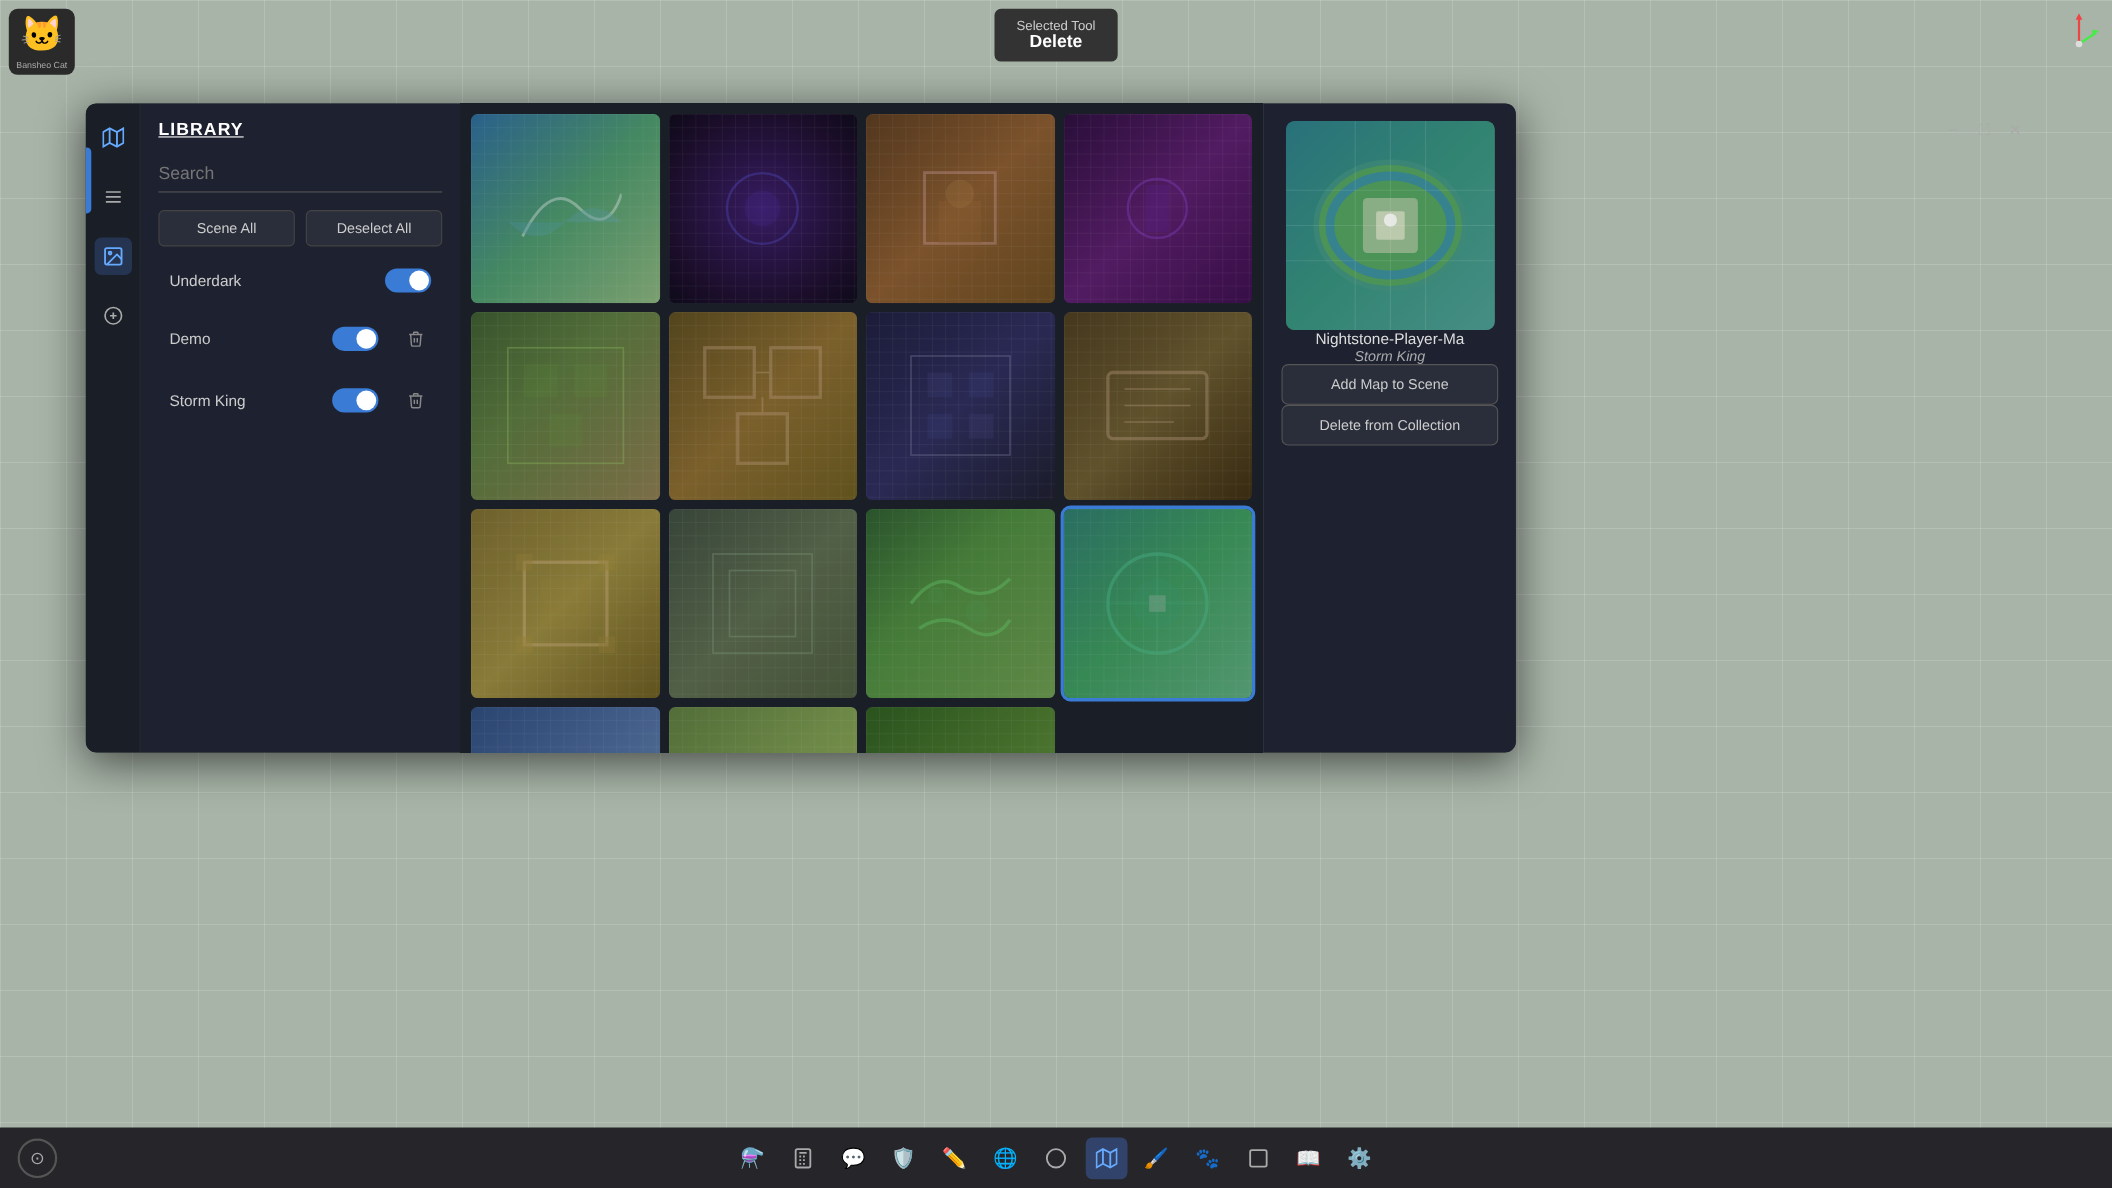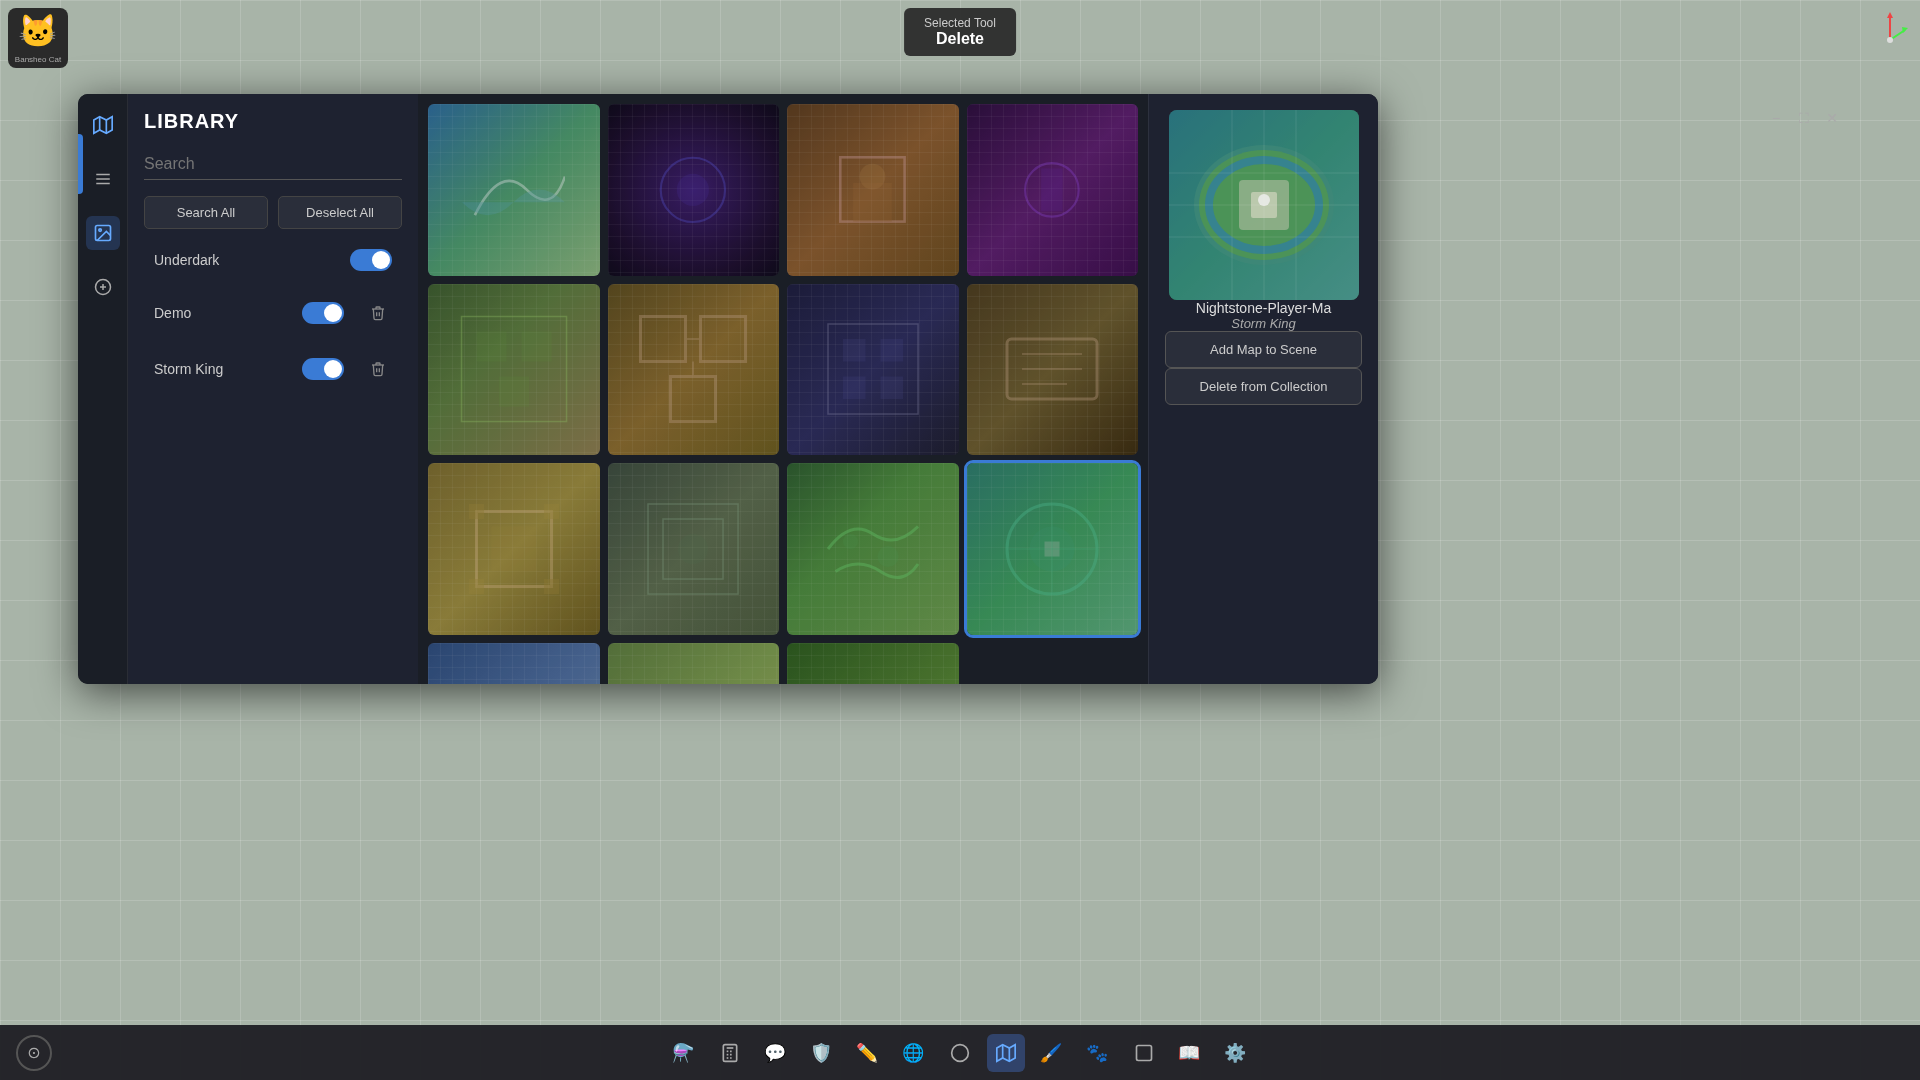--- a/index.html
+++ b/index.html
@@ -171,25 +171,26 @@
     .collections-panel {
       width: 290px;
       background: #1e2230;
       padding: 16px;
       display: flex;
       flex-direction: column;
       gap: 12px;
       overflow-y: auto;
     }
     .panel-title {
-      font-size: 20px;
+      font-size: 16px;
       font-weight: bold;
       color: #fff;
       margin-bottom: 4px;
       letter-spacing: 1px;
+      text-decoration: underline;
     }
     .search-input-wrapper {
       position: relative;
     }
     .search-input {
       width: 100%;
       background: transparent;
       border: none;
       border-bottom: 1px solid #555;
       color: #5eead4;
@@ -467,21 +468,21 @@
   </div>
 
   <div class="collections-panel">
     <div class="panel-title">LIBRARY</div>
 
     <div class="search-input-wrapper">
       <input class="search-input" type="text" placeholder="Search" style="">
     </div>
 
     <div class="select-deselect-row">
-      <button class="sel-btn">Search All</button>
+      <button class="sel-btn">Scene All</button>
       <button class="sel-btn">Deselect All</button>
     </div>
 
     <div class="collection-item">
       <span class="collection-name">Underdark</span>
       <div class="toggle-switch on">
         <div class="toggle-knob"></div>
       </div>
     </div>
 

